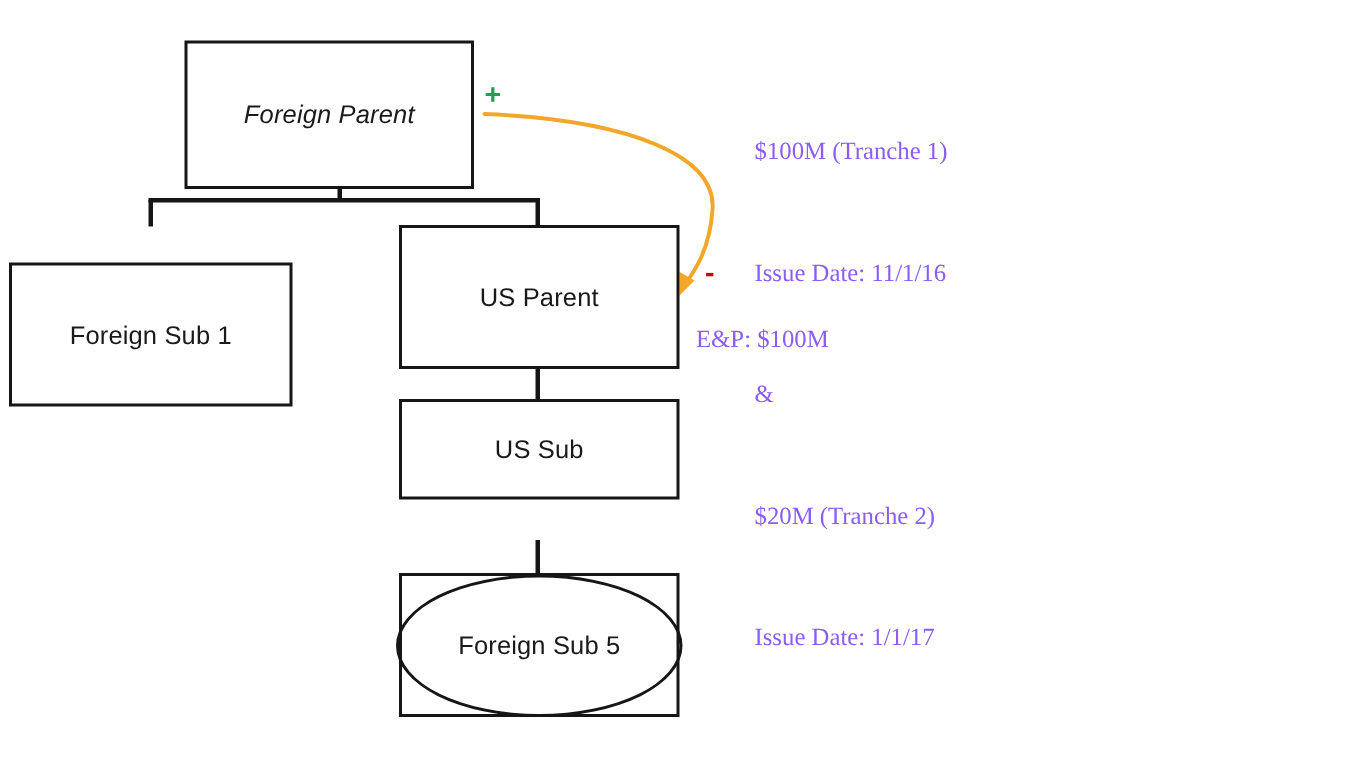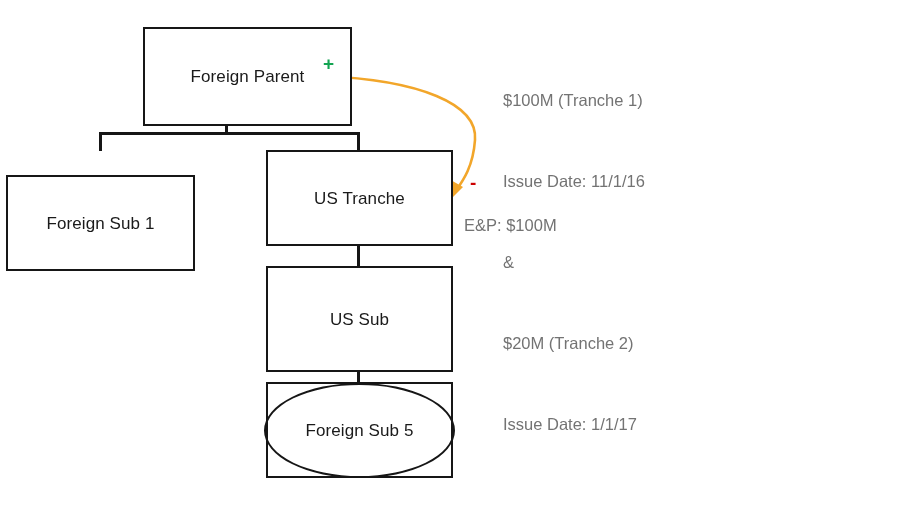--- a/index.html
+++ b/index.html
@@ -49,23 +49,23 @@
     border: 2px solid #161616;
     background: transparent;
     border-radius: 50%;
     display: flex;
     align-items: center;
     justify-content: center;
     z-index: 3;
   }
   .annotation {
     position: absolute;
-    font-family: Liberation Sans, sans-serif;
+    font-family: Liberation Serif, serif;
     font-size: 16.5px;
-    color: #737373;
+    color: #8b5cf6;
     line-height: 27px;
     white-space: pre;
   }
   .sign {
     position: absolute;
     font-family: "Liberation Sans", sans-serif;
     font-weight: bold;
     line-height: 1;
   }
   .sign-plus {
@@ -93,33 +93,33 @@
     <line x1="358.5" y1="133.5" x2="358.5" y2="151" stroke="#161616" stroke-width="3"></line>
 
     <line x1="358.5" y1="245" x2="358.5" y2="267" stroke="#161616" stroke-width="3"></line>
 
     <line x1="358.5" y1="360" x2="358.5" y2="383" stroke="#161616" stroke-width="3"></line>
 
     <path d="M 323 76 C 420 80, 478 104, 475 140 C 473 168, 462 182, 455 192" fill="none" stroke="#f2a62a" stroke-width="2.6" stroke-linecap="round"></path>
     <path d="M 452 198 L 449 179 L 463 187 Z" fill="#f2a62a"></path>
   </svg>
 
-  <div class="node" style="left:143px; top:27px; width:209px; height:99px;">
+  <div class="node" style="left:123px; top:27px; width:193px; height:99px;font-style:italic;">
     <span class="node-label">Foreign Parent</span>
   </div>
 
   <div class="node" style="left:6px; top:150px; width:189px; height:96px;margin-top:25px;">
     <span class="node-label">Foreign Sub 1</span>
   </div>
 
   <div class="node" style="left:266px; top:150px; width:187px; height:96px;">
-    <span class="node-label">US Tranche</span>
+    <span class="node-label">US Parent</span>
   </div>
 
-  <div class="node" style="left:266px; top:266px; width:187px; height:106px;">
+  <div class="node" style="left:266px; top:266px; width:187px; height:67px;">
     <span class="node-label">US Sub</span>
   </div>
 
   <div class="node" style="left:266px; top:382px; width:187px; height:96px;"></div>
   <div class="ellipse-node" style="left:264px; top:383px; width:191px; height:95px;">
     <span class="node-label">Foreign Sub 5</span>
   </div>
 
   <span class="sign sign-plus" style="left:323px; top:54px;">+</span>
   <span class="sign sign-minus" style="left:470px; top:173px;">-</span>

